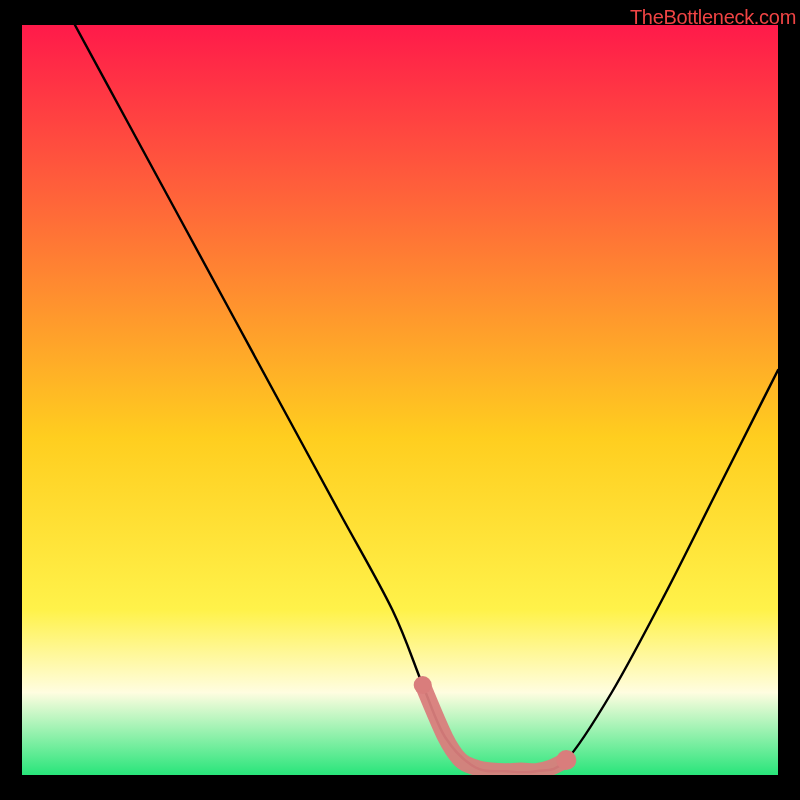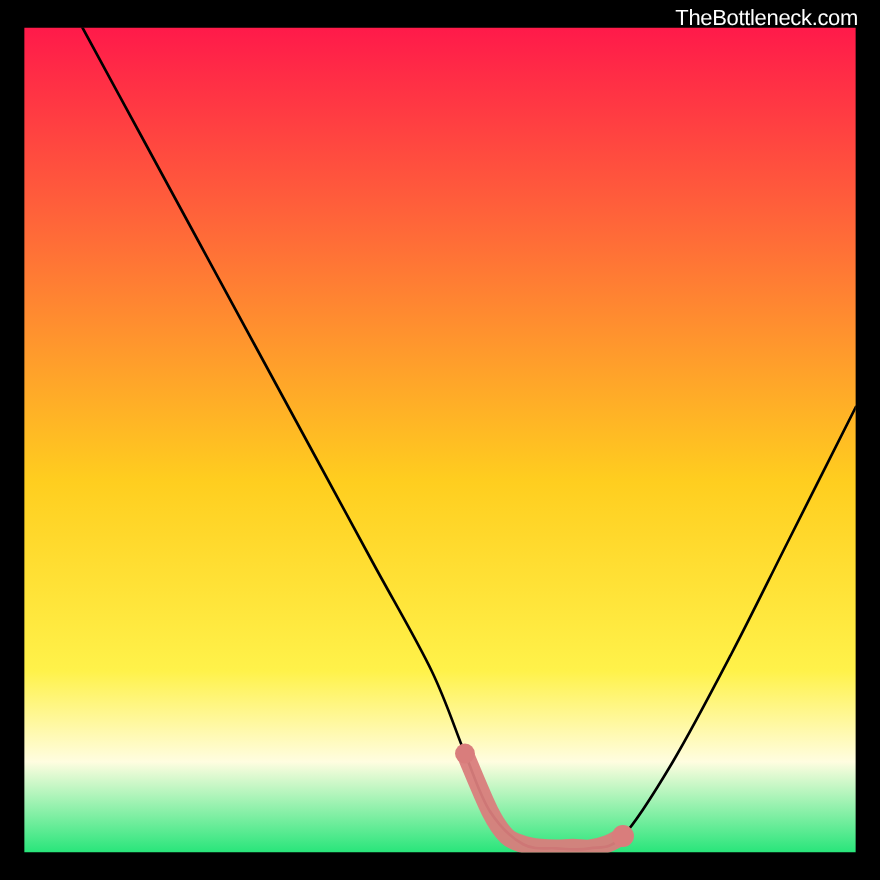--- a/index.html
+++ b/index.html
@@ -13,22 +13,22 @@
   }
   .stage {
     position: relative;
     width: 800px;
     height: 800px;
     background: #000;
   }
   .watermark {
     position: absolute;
     top: 6px;
-    right: 20px;
-    color: #ffffff;
+    right: 4px;
+    color: #ef4444;
     font-size: 20px;
     font-weight: 500;
     letter-spacing: -0.3px;
     z-index: 10;
   }
   .plot {
     position: absolute;
     left: 22px;
     top: 25px;
     width: 756px;

